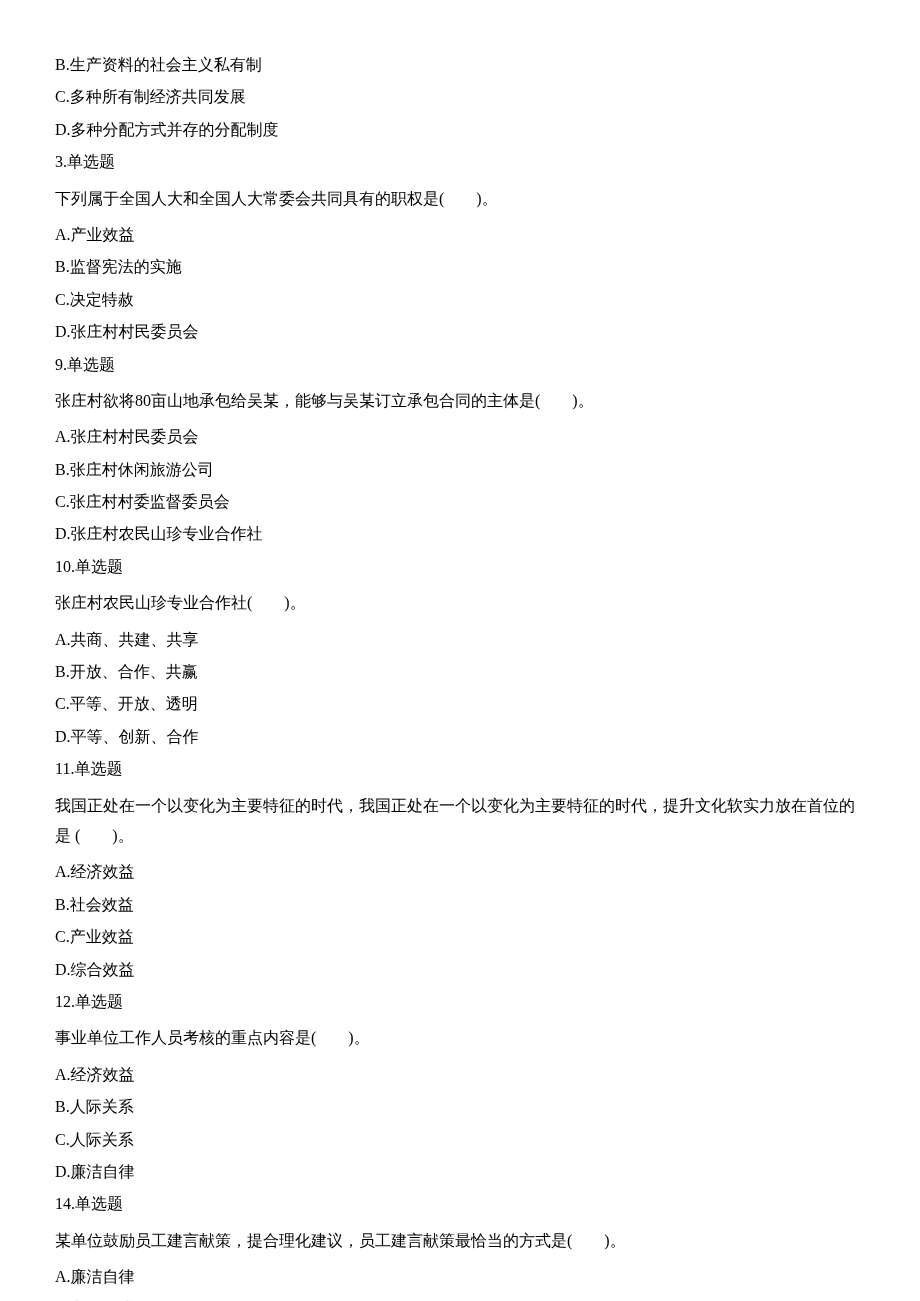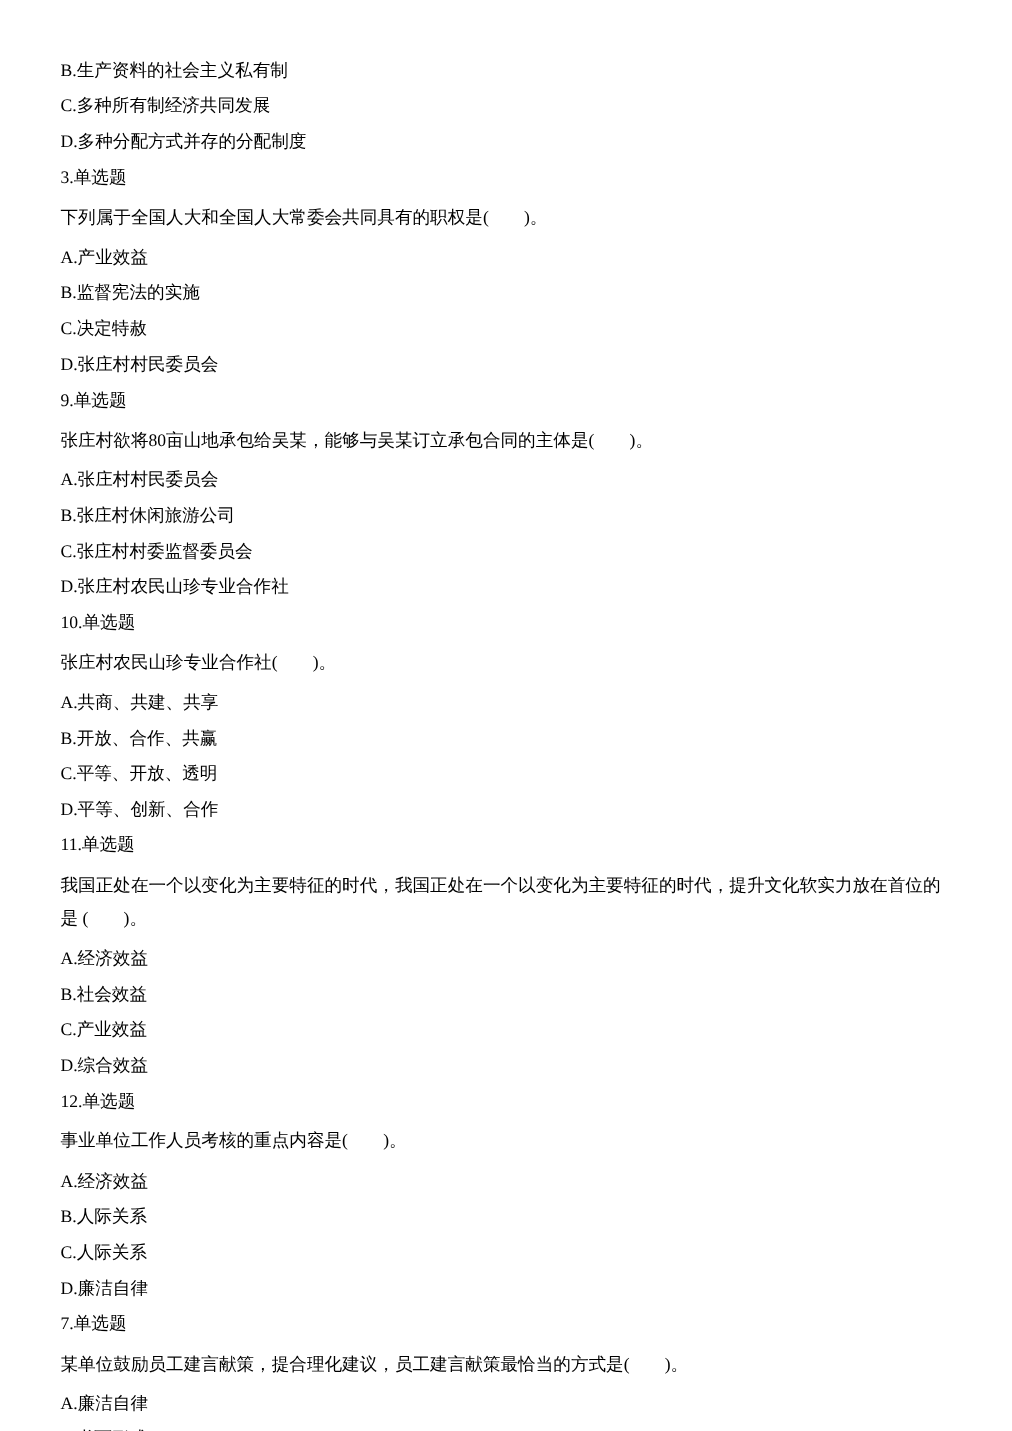--- a/index.html
+++ b/index.html
@@ -53,16 +53,16 @@
 <div class="line">A.经济效益</div>
 <div class="line">B.社会效益</div>
 <div class="line">C.产业效益</div>
 <div class="line">D.综合效益</div>
 <div class="line">12.单选题</div>
 <div class="line question-stem">事业单位工作人员考核的重点内容是(　　)。</div>
 <div class="line">A.经济效益</div>
 <div class="line">B.人际关系</div>
 <div class="line">C.人际关系</div>
 <div class="line">D.廉洁自律</div>
-<div class="line">7.单选题</div>
+<div class="line">14.单选题</div>
 <div class="line question-stem">某单位鼓励员工建言献策，提合理化建议，员工建言献策最恰当的方式是(　　)。</div>
 <div class="line">A.廉洁自律</div>
 <div class="line">B.书面形式</div>
 
 </body></html>

